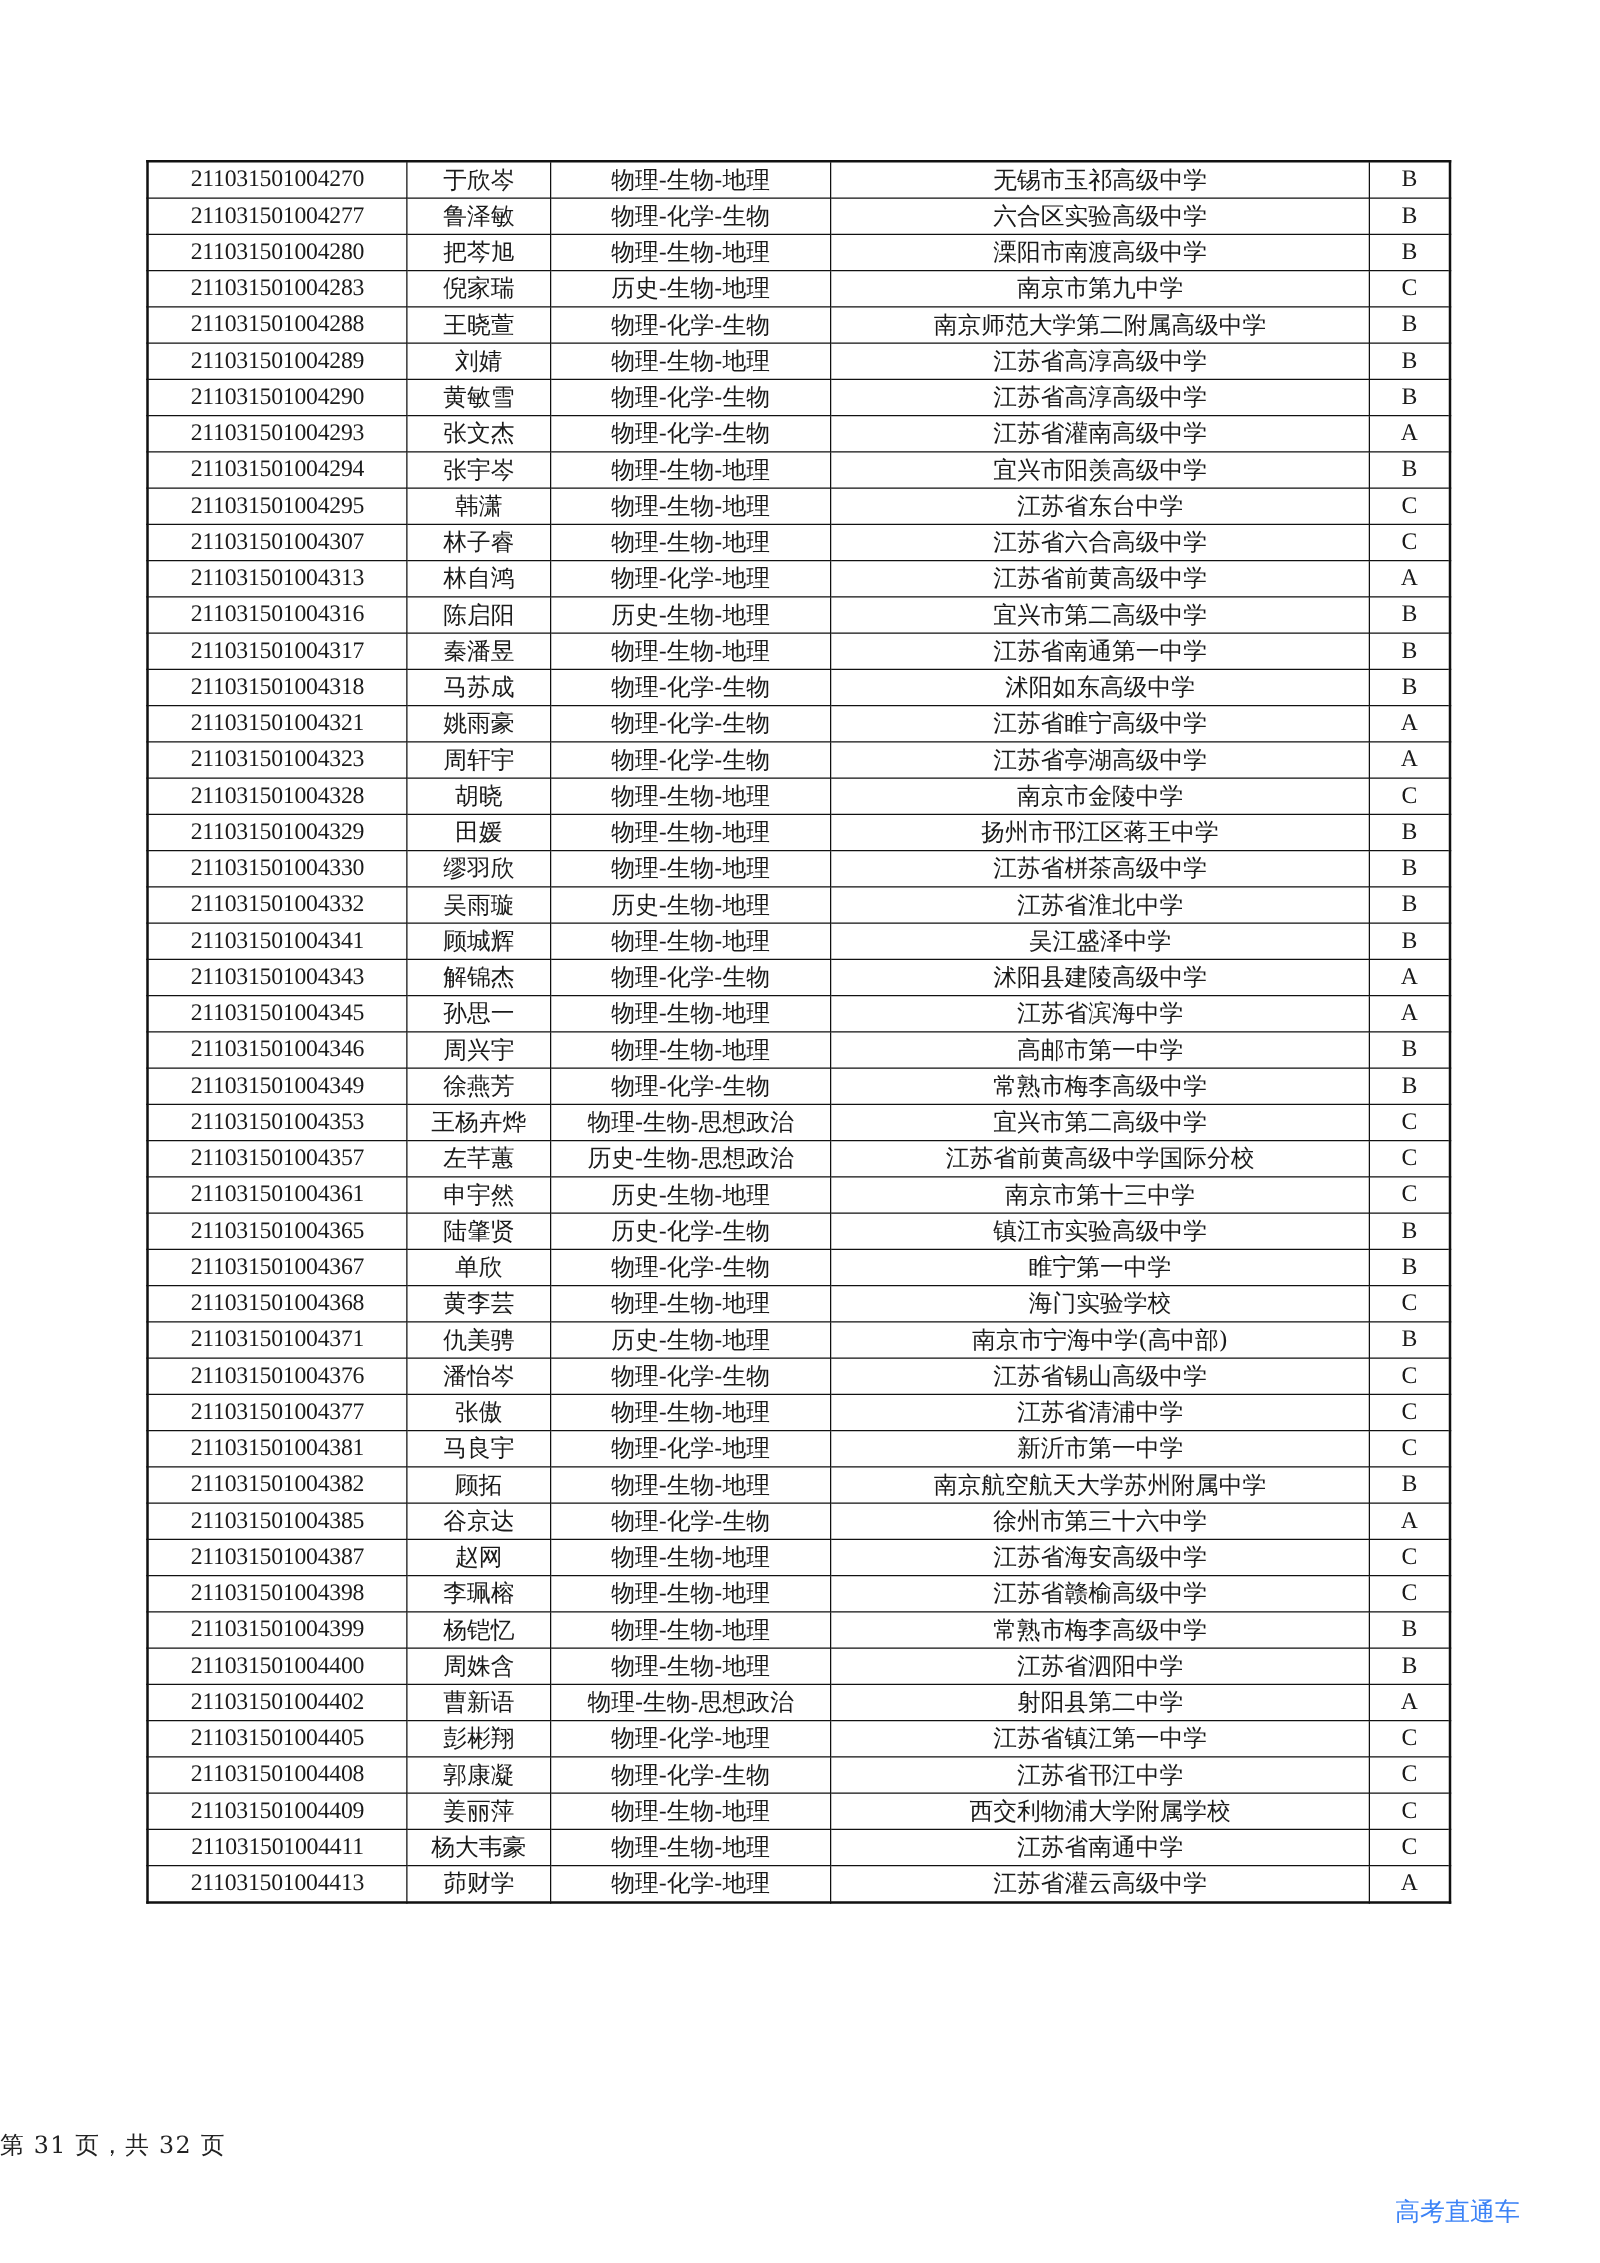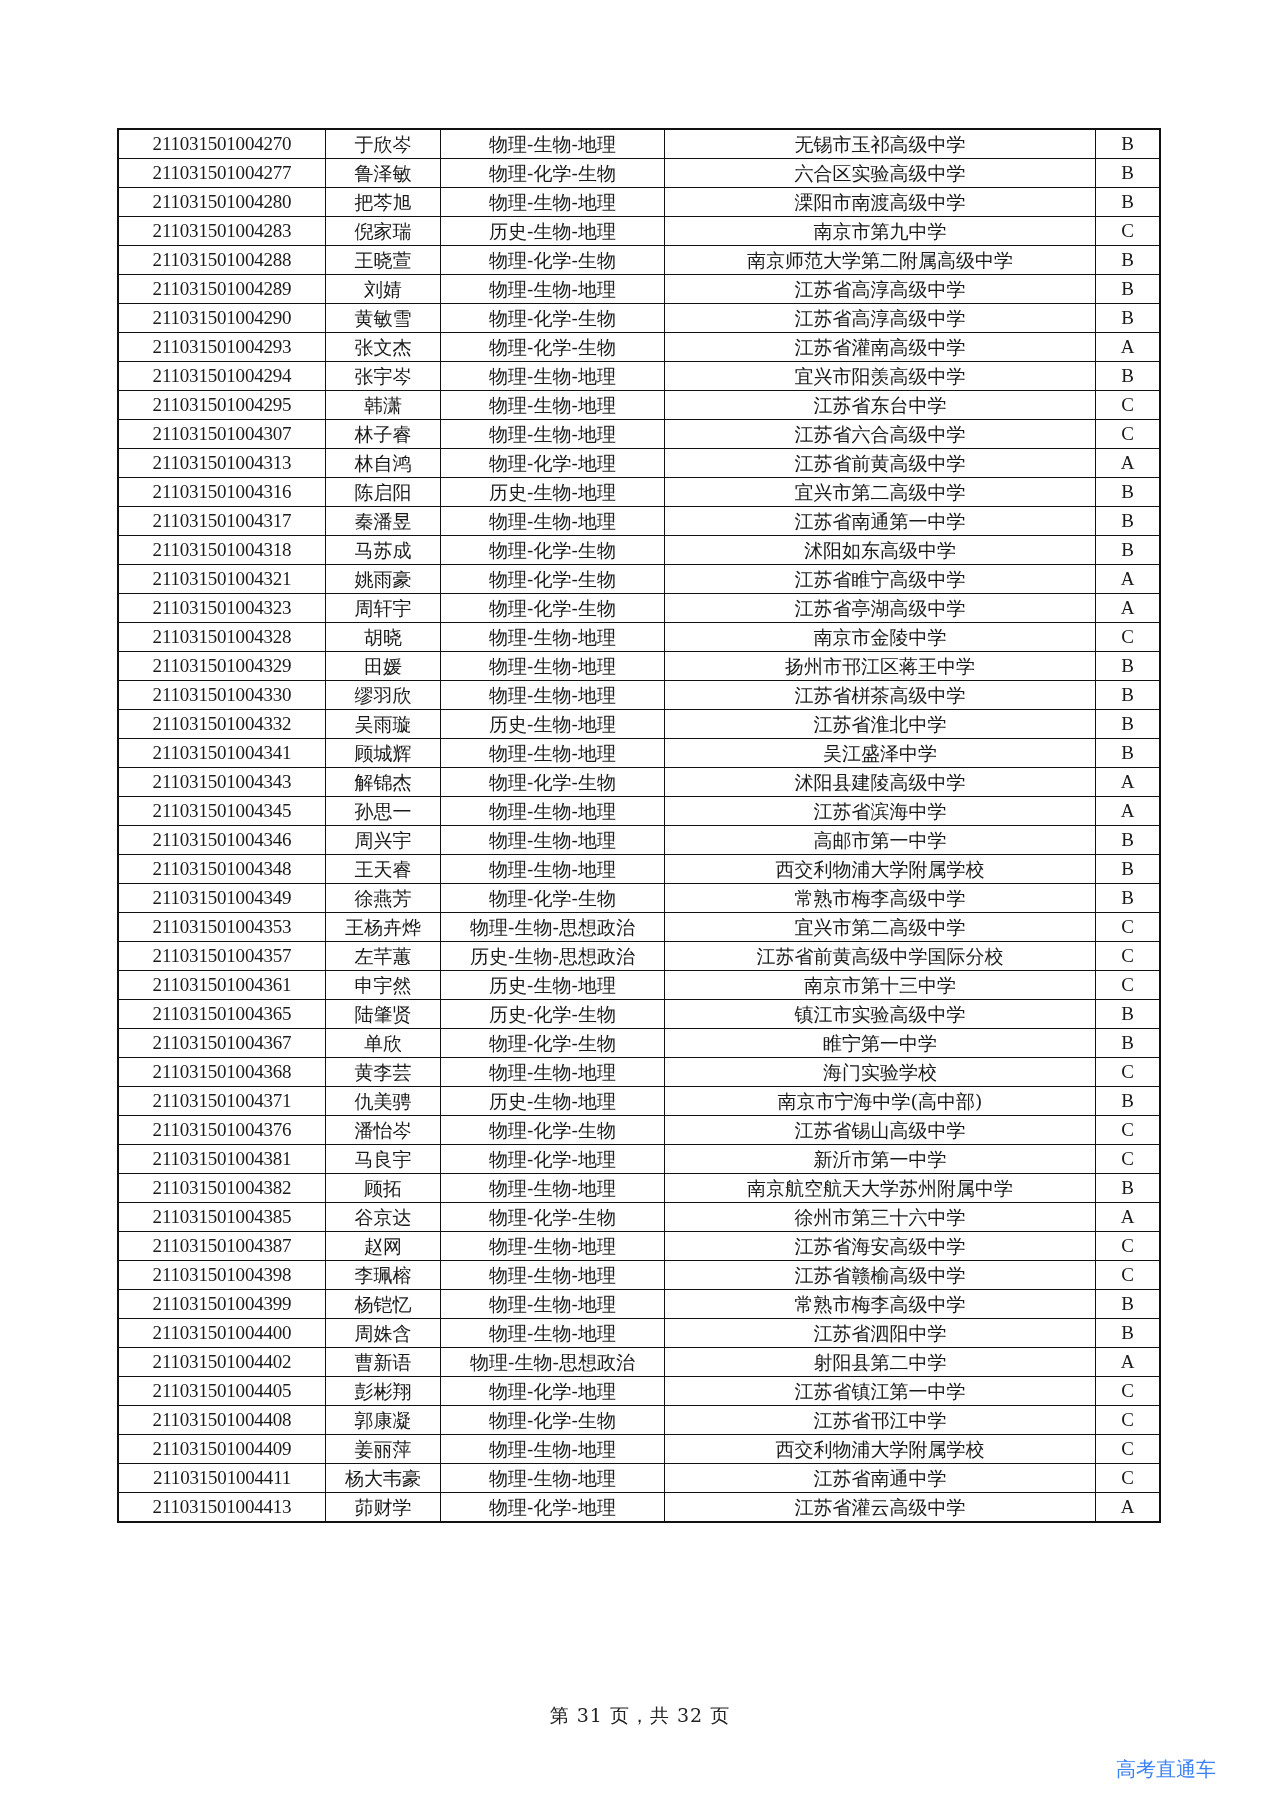--- a/index.html
+++ b/index.html
@@ -9,21 +9,21 @@
   table.roster { position: absolute; left: 117px; top: 128px; border-collapse: collapse;
                  border: 2.5px solid #111; table-layout: fixed; }
   table.roster td { border: 1.5px solid #111; height: 27.5px; padding: 0; text-align: center;
                     vertical-align: middle; font-size: 19px; line-height: 28px; white-space: nowrap;
                     overflow: hidden; }
   td.c-id { width: 206px; font-family: "Liberation Serif", "DejaVu Serif", serif; font-size: 20px; letter-spacing: -0.2px; }
   td.c-name { width: 114px; }
   td.c-subj { width: 223px; margin-left: 13px; }
   td.c-school { width: 430px; }
   td.c-grade { width: 63px; font-family: "Liberation Serif", serif; font-size: 20px; }
-  .footer { position: absolute; left: 0; width: 1280px; top: 1703px; text-align: center;
+  .footer { position: absolute; left: 0; width: 1280px; top: 1703px; text-align: left;
             font-family: "DejaVu Serif", serif; font-size: 19px; color: #222; letter-spacing: 1px; }
   .watermark { position: absolute; left: 1116px; top: 1756px; font-family: "DejaVu Sans", sans-serif;
                font-size: 20px; color: #3b82f6; }
 </style>
 </head>
 <body>
 
 <div class="page">
   <table class="roster">
     <tbody id="roster-body">
@@ -221,27 +221,20 @@
   </tr>
 
   <tr>
     <td class="c-id">211031501004346</td>
     <td class="c-name">周兴宇</td>
     <td class="c-subj">物理-生物-地理</td>
     <td class="c-school">高邮市第一中学</td>
     <td class="c-grade">B</td>
   </tr>
 
-  <tr>
-    <td class="c-id">211031501004348</td>
-    <td class="c-name">王天睿</td>
-    <td class="c-subj">物理-生物-地理</td>
-    <td class="c-school">西交利物浦大学附属学校</td>
-    <td class="c-grade">B</td>
-  </tr>
 
   <tr>
     <td class="c-id">211031501004349</td>
     <td class="c-name">徐燕芳</td>
     <td class="c-subj">物理-化学-生物</td>
     <td class="c-school">常熟市梅李高级中学</td>
     <td class="c-grade">B</td>
   </tr>
 
   <tr>
@@ -301,20 +294,27 @@
   </tr>
 
   <tr>
     <td class="c-id">211031501004376</td>
     <td class="c-name">潘怡岑</td>
     <td class="c-subj">物理-化学-生物</td>
     <td class="c-school">江苏省锡山高级中学</td>
     <td class="c-grade">C</td>
   </tr>
 
+  <tr>
+    <td class="c-id">211031501004377</td>
+    <td class="c-name">张傲</td>
+    <td class="c-subj">物理-生物-地理</td>
+    <td class="c-school">江苏省清浦中学</td>
+    <td class="c-grade">C</td>
+  </tr>
 
 
   <tr>
     <td class="c-id">211031501004381</td>
     <td class="c-name">马良宇</td>
     <td class="c-subj">物理-化学-地理</td>
     <td class="c-school">新沂市第一中学</td>
     <td class="c-grade">C</td>
   </tr>
 

